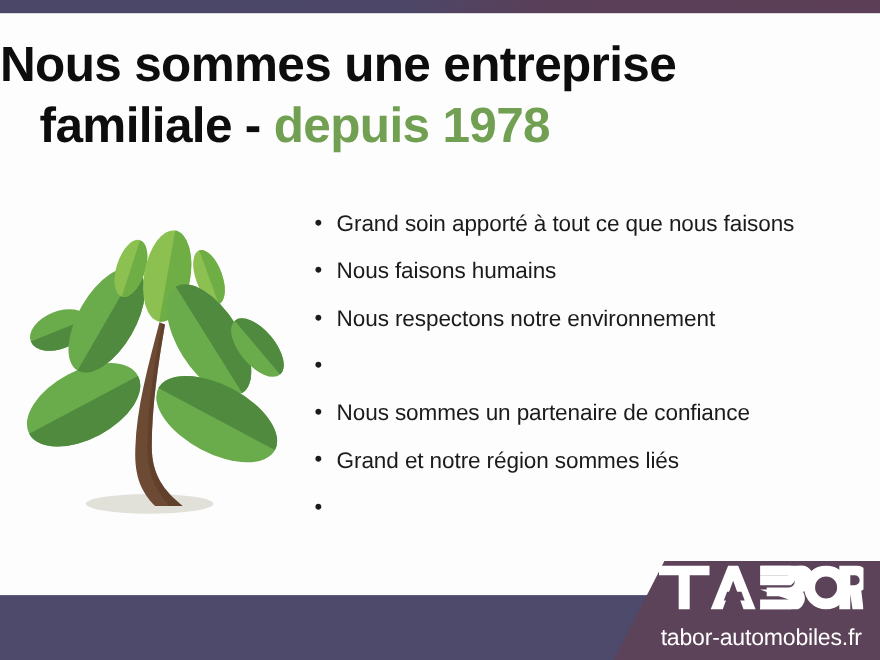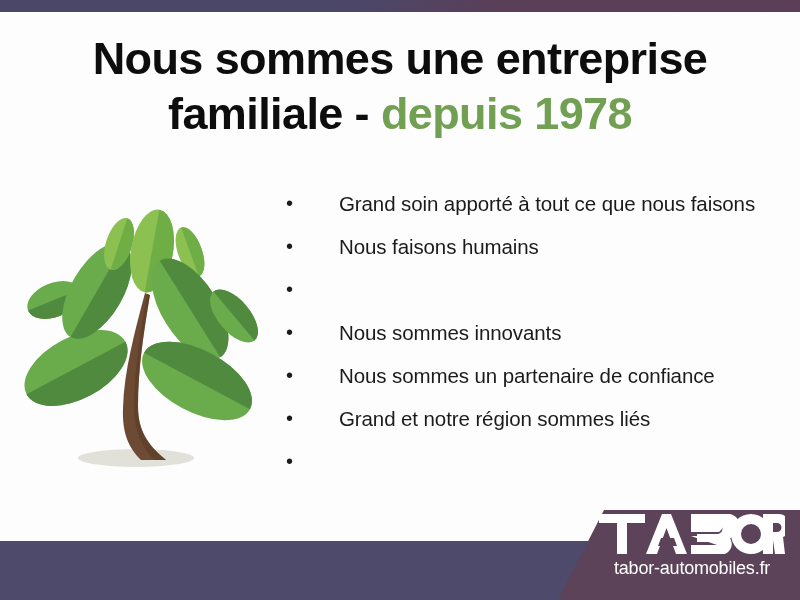--- a/index.html
+++ b/index.html
@@ -33,33 +33,34 @@
     height: 12px;
     background: linear-gradient(to right, #4a4769 0%, #4c4769 45%, #5a3f58 62%, #5c3f57 100%);
   }
 
   
   .title-block {
     position: absolute;
     left: 0;
     top: 32px;
     width: 800px;
-    text-align: center;
+    text-align: left;
     line-height: 1.18;
   }
   .title-line {
     font-family: "Liberation Sans Narrow", "Liberation Sans", sans-serif;
     font-weight: bold;
     font-size: 45px;
     letter-spacing: -0.6px;
     color: #0d0d0d;
     white-space: nowrap;
   }
   .title-line.line2 {
     margin-top: 2px;
+    margin-left: 36px;
   }
   .title-accent {
     color: #72a052;
   }
 
   
   .bullets {
     position: absolute;
     left: 286px;
     top: 193px;
@@ -79,21 +80,20 @@
   }
   .bullet-dot {
     width: 20px;
     flex: 0 0 20px;
     color: #1b1b1b;
     font-size: 20px;
     line-height: 1.05;
   }
   .bullet-text {
     line-height: 1.05;
-    margin-left: 33px;
   }
 
   
   .tree-wrap {
     position: absolute;
     left: 14px;
     top: 196px;
     width: 250px;
     height: 290px;
   }
@@ -128,23 +128,23 @@
     width: 200px;
     height: 76px;
     text-align: center;
   }
   .logo-mark {
     display: block;
     margin: 0 auto;
   }
   .logo-tagline {
     display: block;
-    margin-top: 4px;
+    margin-top: 14px;
     font-family: "Liberation Sans Narrow", "Liberation Sans", sans-serif;
-    font-size: 18px;
+    font-size: 21px;
     letter-spacing: -0.2px;
     color: #ffffff;
     white-space: nowrap;
   }
 </style>
 </head>
 <body>
 
 <div id="slide">
 
@@ -224,24 +224,24 @@
     <li class="bullet-item">
       <span class="bullet-dot">•</span>
       <span class="bullet-text">Grand soin apporté à tout ce que nous faisons</span>
     </li>
     <li class="bullet-item">
       <span class="bullet-dot">•</span>
       <span class="bullet-text">Nous faisons humains</span>
     </li>
     <li class="bullet-item">
       <span class="bullet-dot">•</span>
-    </li>
-    <li class="bullet-item">
-      <span class="bullet-dot">•</span>
-      <span class="bullet-text">Nous sommes innovants</span>
+      <span class="bullet-text">Nous respectons notre environnement</span>
+    </li>
+    <li class="bullet-item">
+      <span class="bullet-dot">•</span>
     </li>
     <li class="bullet-item">
       <span class="bullet-dot">•</span>
       <span class="bullet-text">Nous sommes un partenaire de confiance</span>
     </li>
     <li class="bullet-item">
       <span class="bullet-dot">•</span>
       <span class="bullet-text">Grand et notre région sommes liés</span>
     </li>
     <li class="bullet-item">

